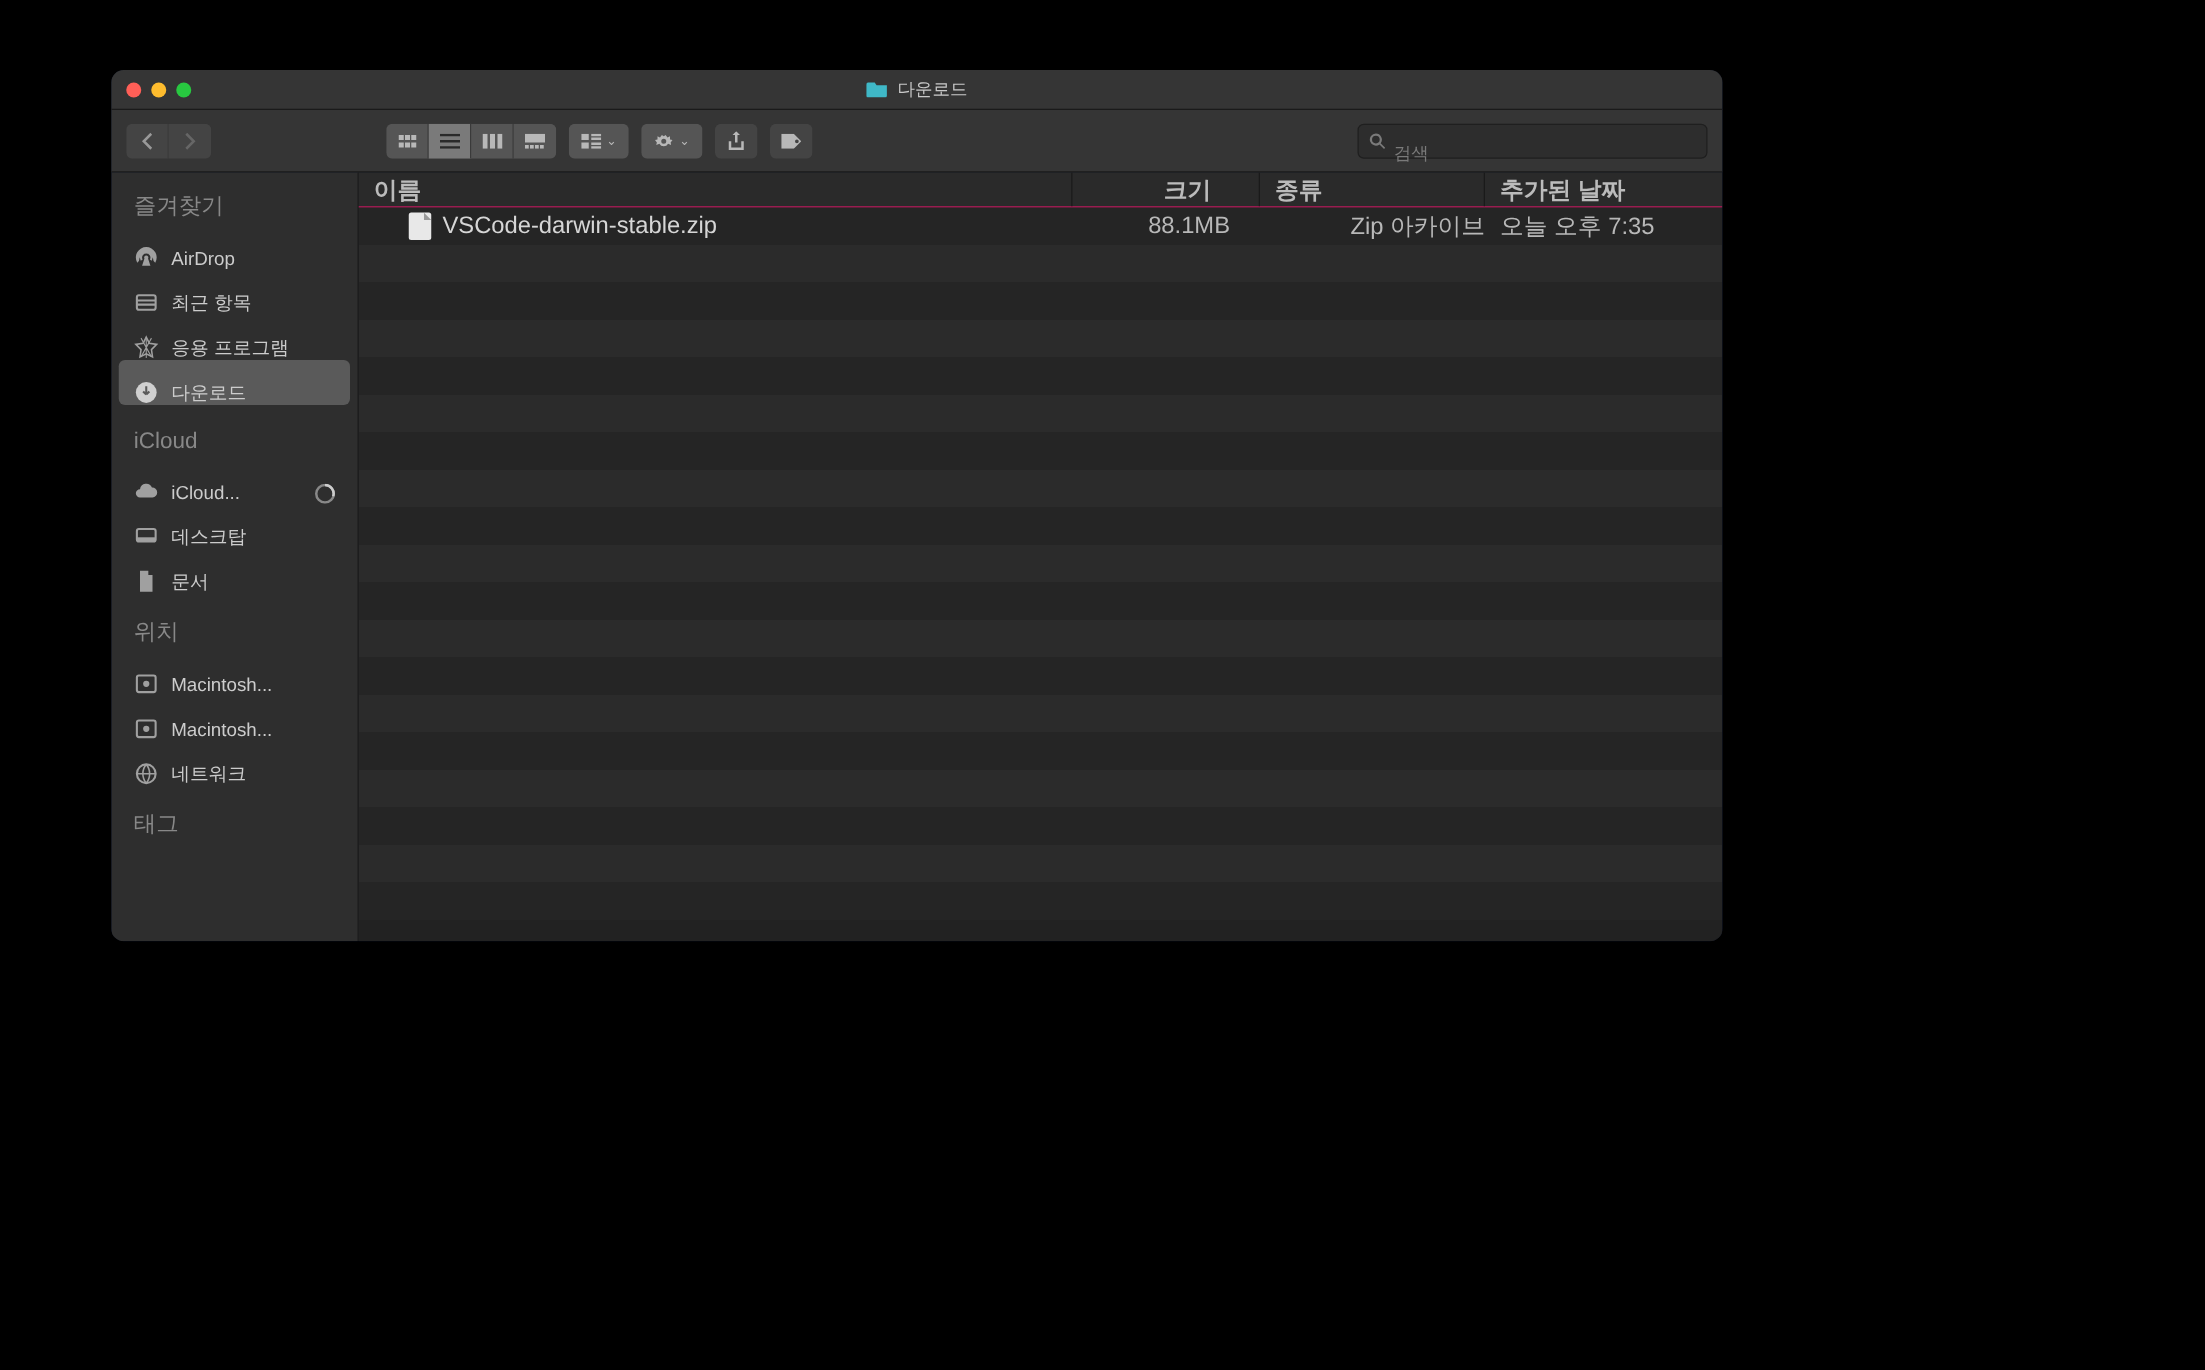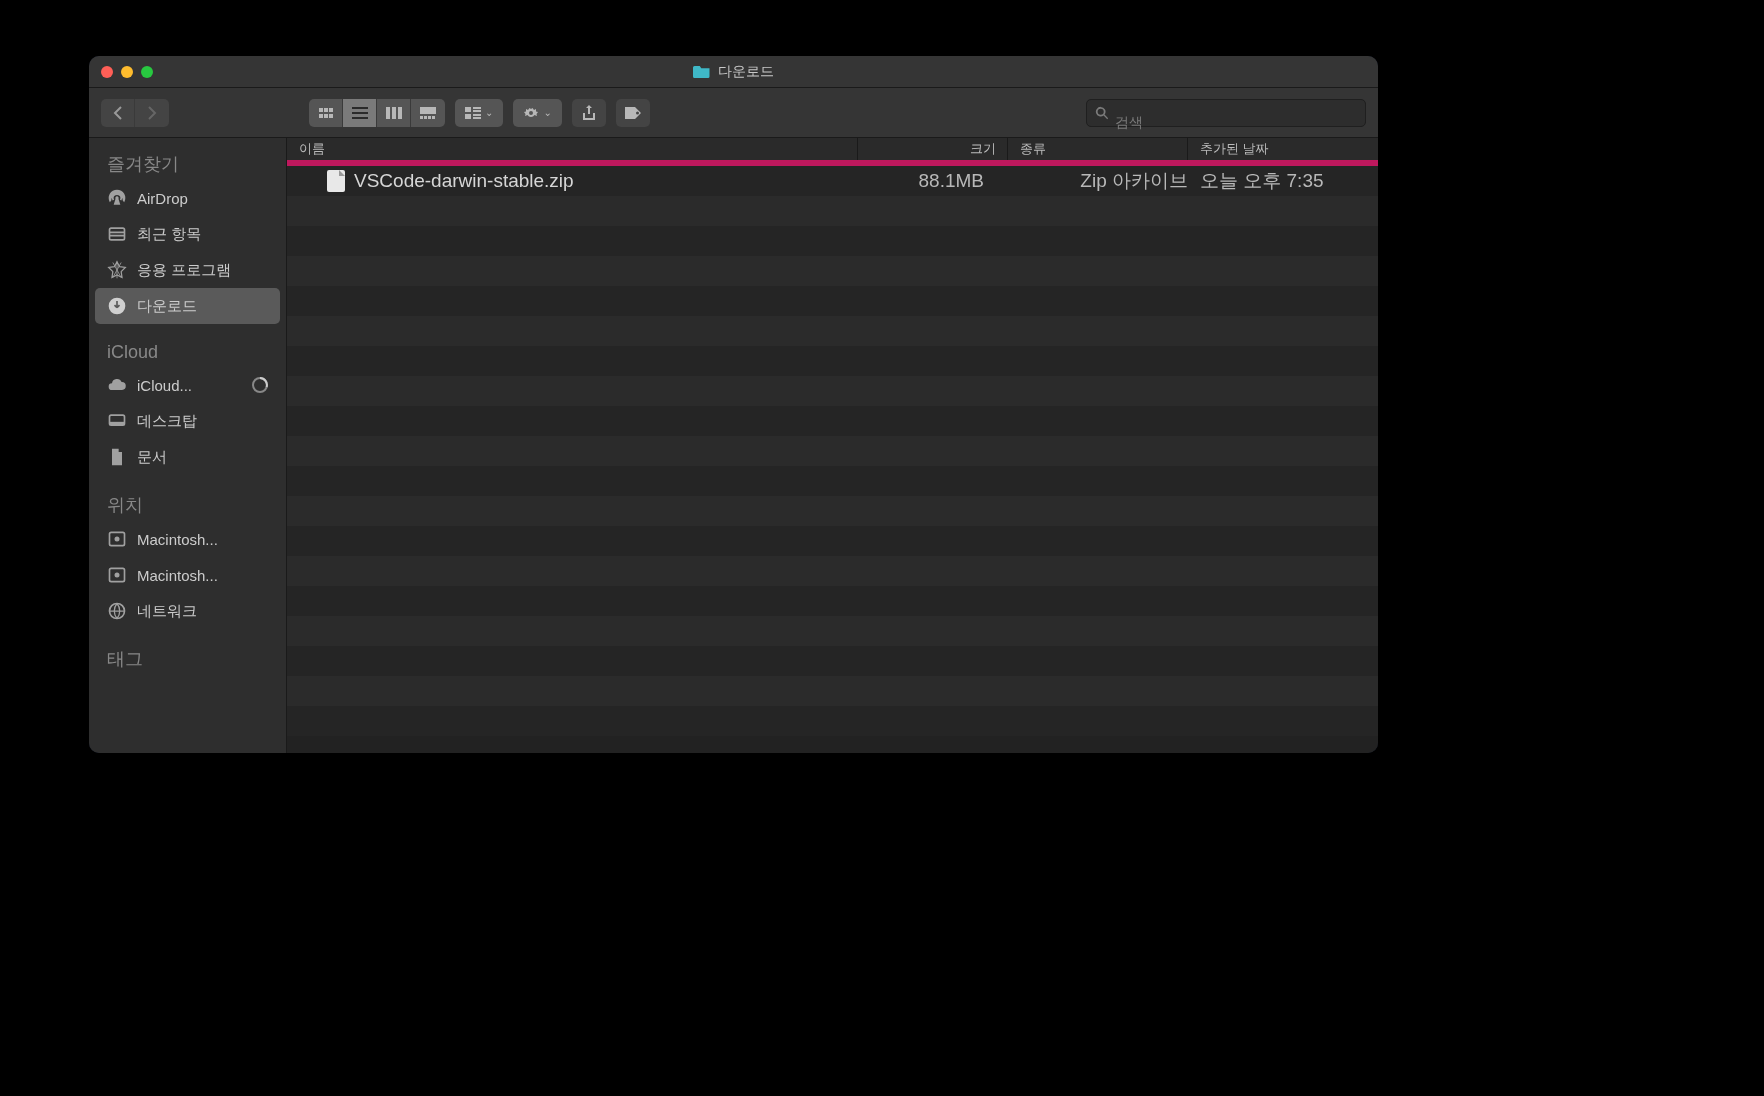--- a/index.html
+++ b/index.html
@@ -80,47 +80,48 @@
     .sidebar {
       width: 198px;
       background: #2e2e2e;
       border-right: 1px solid #1a1a1a;
       padding-top: 8px;
       overflow-y: auto;
     }
     .sb-heading { color: #888; font-size: 18px; padding: 6px 18px 4px; font-weight: 500; }
     .sb-item {
       display: flex;
-      align-items: center;
+      align-items: flex-end;
       height: 36px;
       padding: 0 18px;
       color: #ccc;
       font-size: 15px;
       gap: 10px;
       cursor: pointer;
     }
     .sb-item.selected { background: #5a5a5a; border-radius: 5px; margin: 0 6px; padding: 0 12px; }
     .sb-item .icon { width: 20px; height: 20px; display: flex; align-items: center; justify-content: center; }
     .sb-item .icon svg { fill: #a0a0a0; }
     .sb-item.selected .icon svg { fill: #d0d0d0; }
     .sb-item .trail { margin-left: auto; width: 16px; height: 16px; }
     
     .main { flex: 1; display: flex; flex-direction: column; background: #222; }
     .headers {
       display: flex;
       height: 28px;
       background: #2a2a2a;
-      border-bottom: 6px solid #be185d;
+      border-bottom: 1px solid #be185d;
       color: #bbb;
-      font-size: 13px;
-      align-items: center;
+      font-size: 19px;
+      align-items: center;
+      font-weight: bold;
     }
     .col { padding: 0 12px; border-right: 1px solid #1a1a1a; height: 100%; display: flex; align-items: center; }
     .col.name { flex: 1; }
-    .col.size { width: 150px; justify-content: flex-end; padding-right: 11px; }
+    .col.size { width: 150px; justify-content: flex-end; padding-right: 38px; }
     .col.kind { width: 180px; }
     .col.date { width: 190px; border-right: none; }
     
     .rows { flex: 1; overflow-y: auto; }
     .row {
       display: flex;
       height: 30px;
       align-items: center;
       color: #d6d6d6;
       font-size: 19px;

